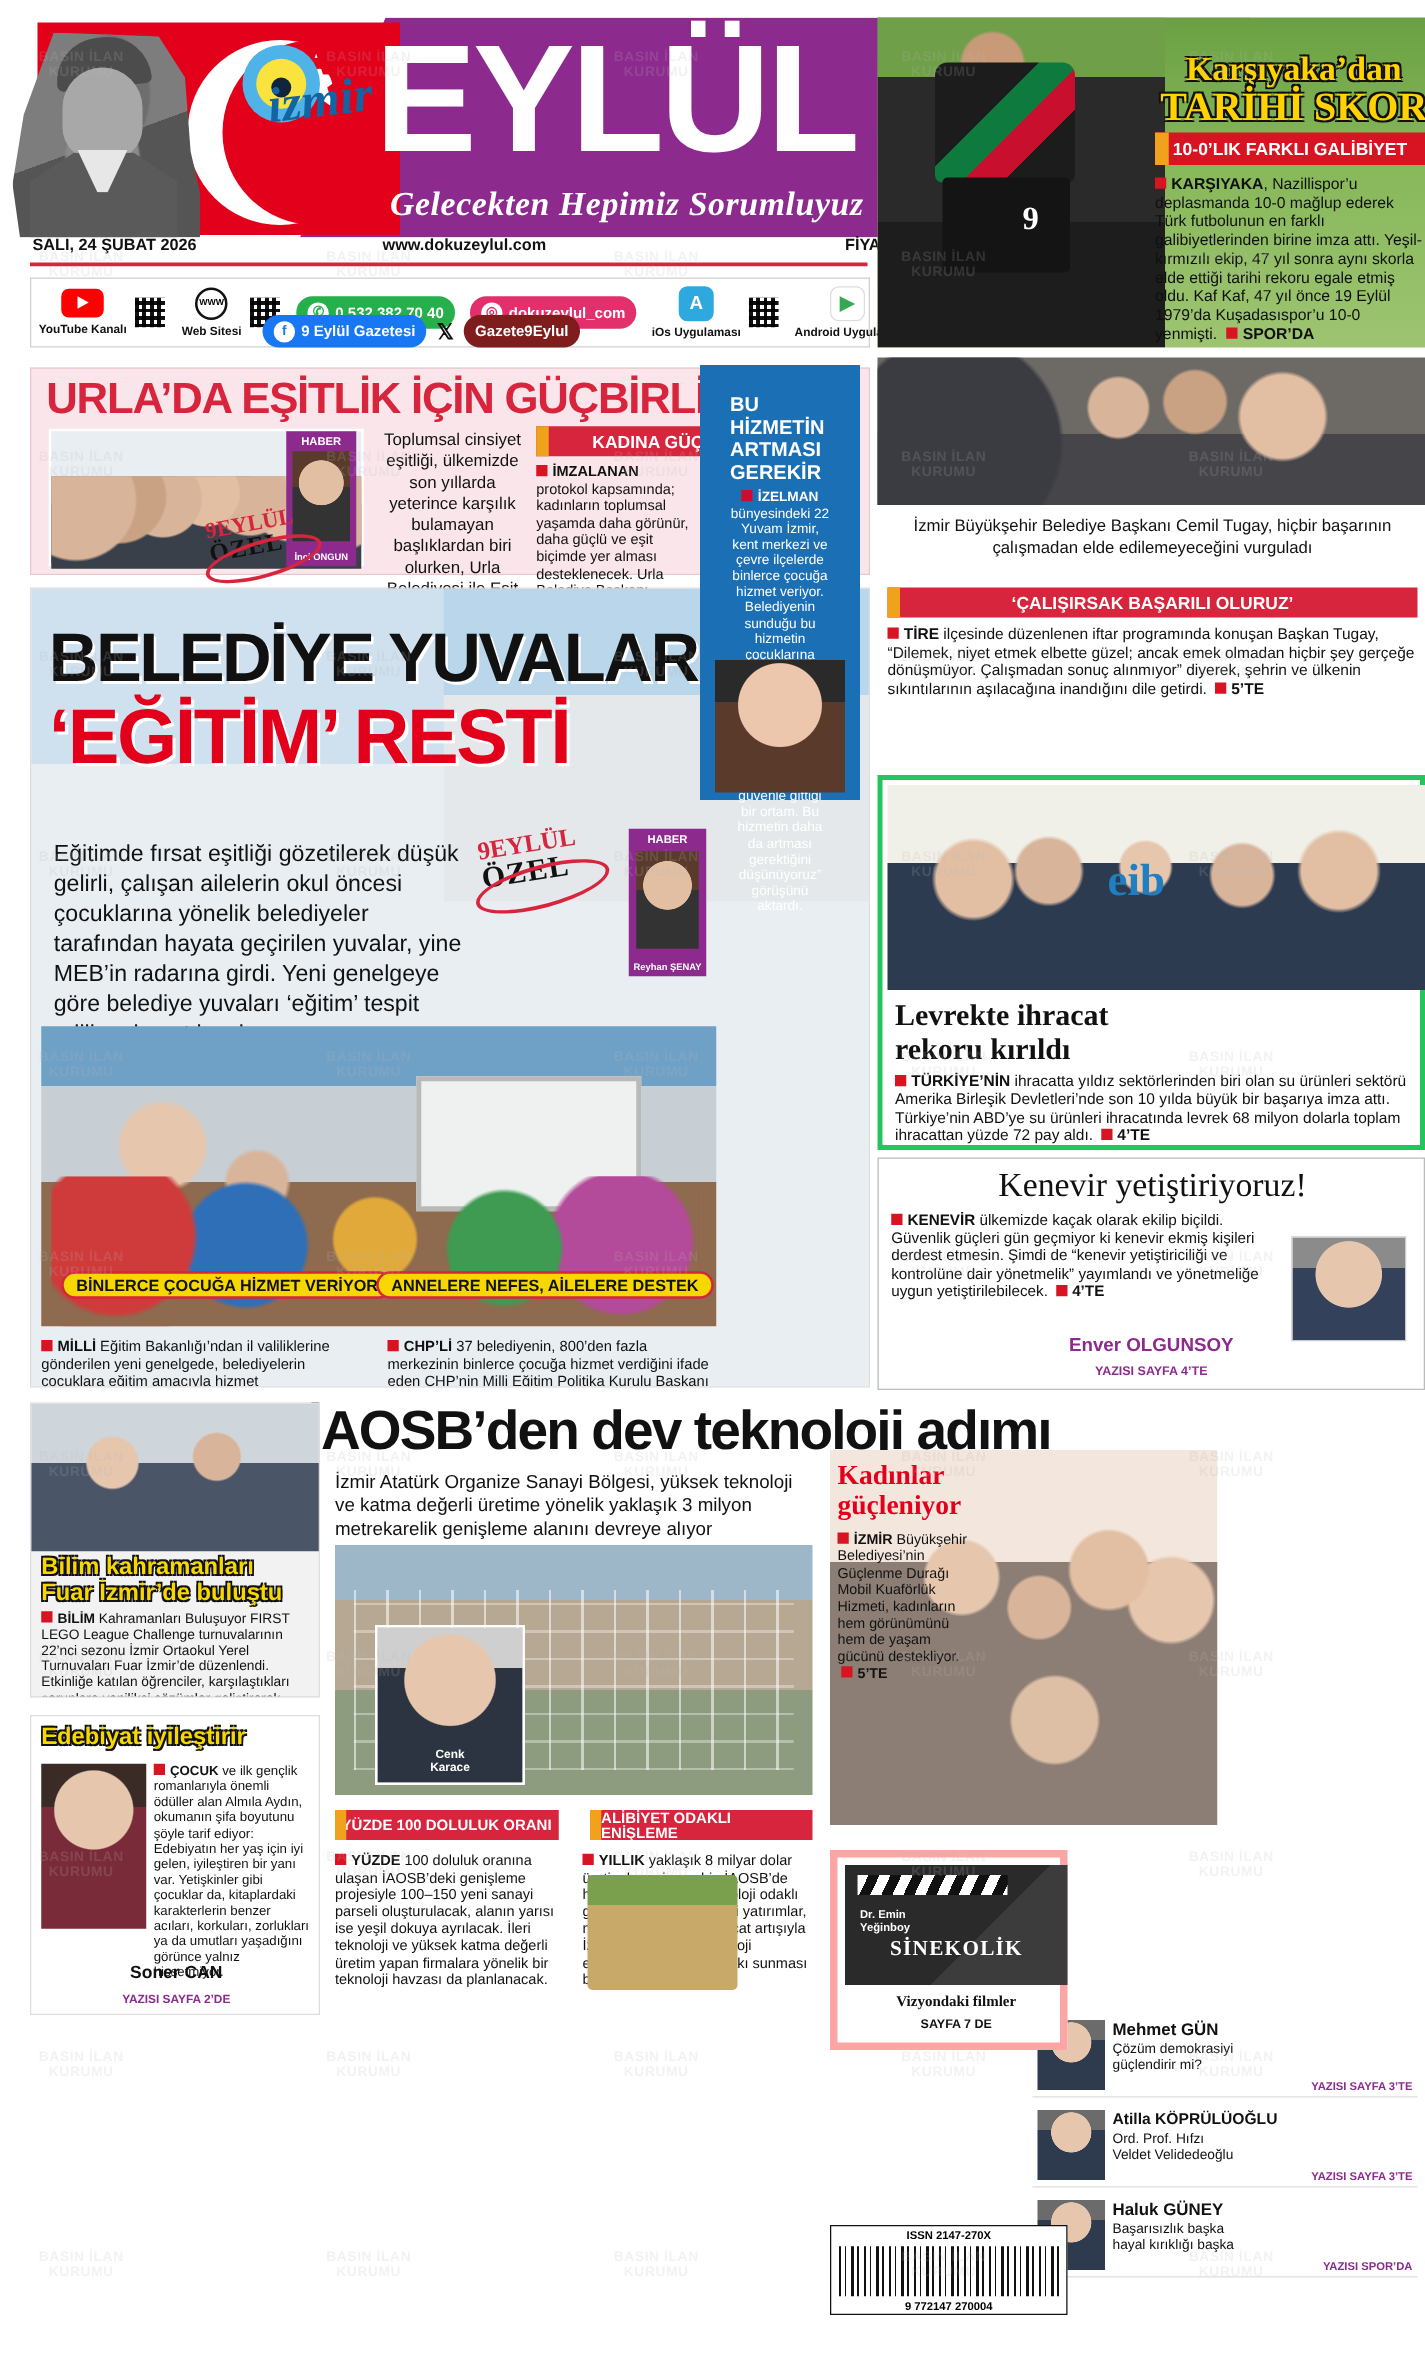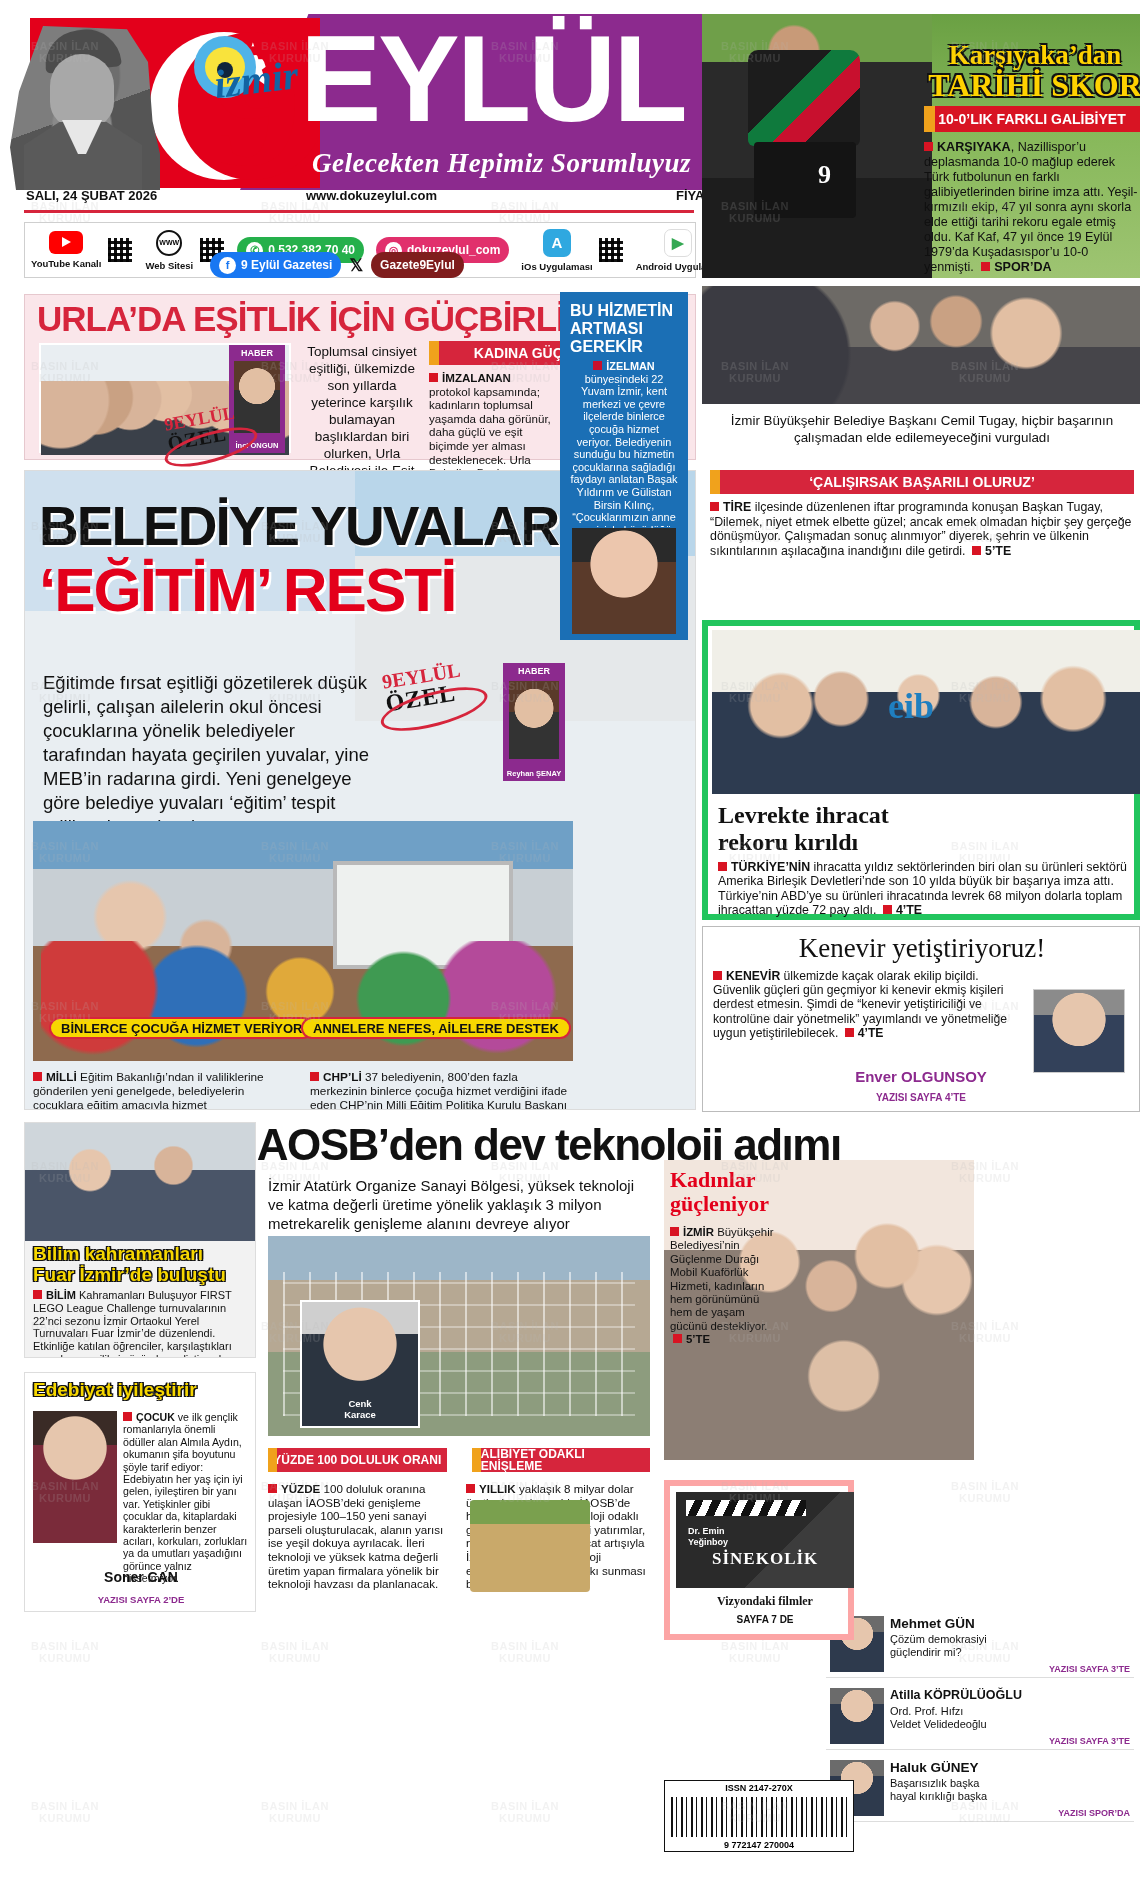--- a/index.html
+++ b/index.html
@@ -309,31 +309,31 @@
   .col3{
     position:absolute; left:8px; top:600px; width:540px;
     font:400 11.8px/13.8px "Liberation Sans",sans-serif; color:#111;
     column-count:2; column-gap:14px;
   }
   .col3 b{font-weight:700;}
 
   
   .bluecol{
     position:absolute; left:560px; top:292px; width:128px; height:348px;
-    background:#1b6fb5; color:#fff; padding:10px;
+    background:#1b6fb5; color:#fff; padding:24px;
   }
   .bluecol h4{font:900 16px/18px "Liberation Sans",sans-serif;color:#fff;margin-bottom:4px;}
   .bluecol p{font:400 10.9px/12.6px "Liberation Sans",sans-serif;text-align:center;}
   .bc-face{position:absolute;left:12px;bottom:6px;width:104px;height:106px;
     background:radial-gradient(circle at 50% 34%,#ecc6ad 0 38%,rgba(0,0,0,0) 39%),linear-gradient(180deg,#2a2a2a 0 32%,#5a3a2a 32% 100%);}
 
   
   .eib{
     position:absolute; left:702px; top:620px; width:438px; height:300px;
-    background:#ffffff; border:6px solid #22c55e;
+    background:#ffffff; border:4px solid #22c55e;
   }
   .eib-photo{
     position:absolute; left:4px; top:4px; width:430px; height:164px;
     background:
       radial-gradient(circle at 16% 46%, #e2bfa3 0 8%, rgba(0,0,0,0) 9%),
       radial-gradient(circle at 30% 42%, #d8b49a 0 8%, rgba(0,0,0,0) 9%),
       radial-gradient(circle at 48% 40%, #e6c6ad 0 8%, rgba(0,0,0,0) 9%),
       radial-gradient(circle at 66% 44%, #d8b49a 0 8%, rgba(0,0,0,0) 9%),
       radial-gradient(circle at 84% 42%, #e2bfa3 0 8%, rgba(0,0,0,0) 9%),
       linear-gradient(180deg,#f0efe8 0 38%, #2d3b50 38% 100%);

